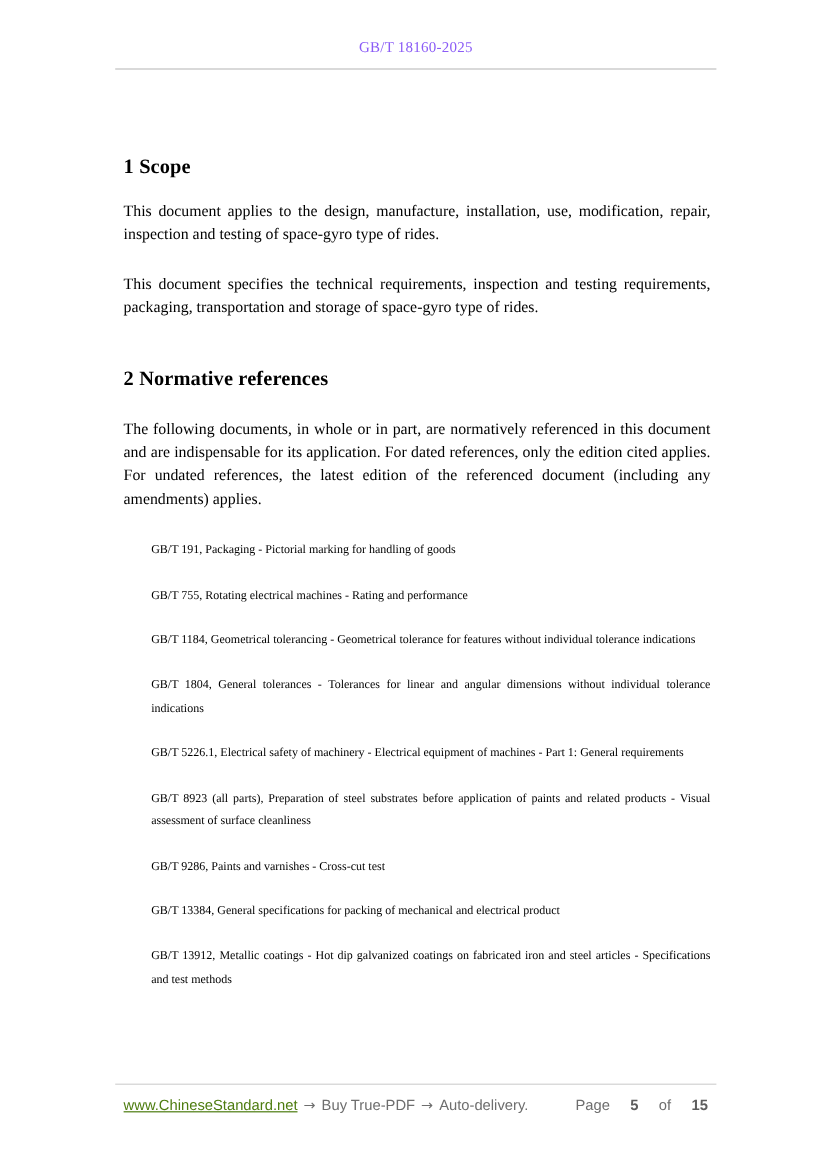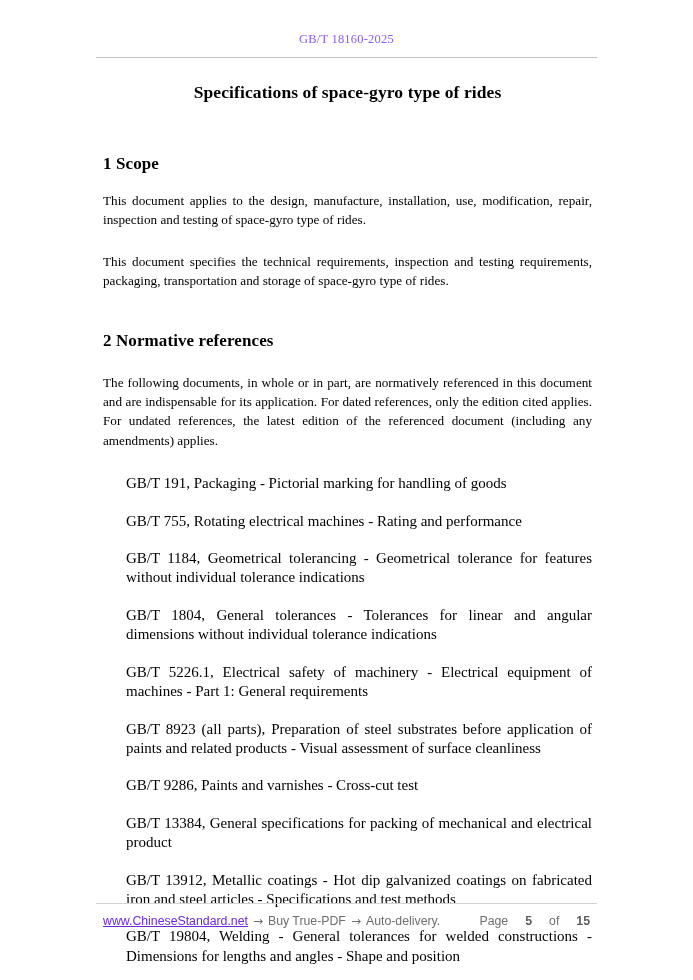--- a/index.html
+++ b/index.html
@@ -80,21 +80,21 @@
     margin-top: 22px;
   }
   p.body-text.tight { margin-top: 17px; }
 
   .ref-list {
     margin: 0;
     padding: 0;
     list-style: none;
   }
   li.ref-item {
-    font-size: 15px;
+    font-size: 10px;
     line-height: 19.4px;
     text-align: justify;
     text-justify: inter-word;
     margin: 0 0 0 23px;
     padding-top: 18px;
   }
   li.ref-item:first-child { padding-top: 24px; }
 
   
   .footer-rule {
@@ -119,21 +119,21 @@
     justify-content: space-between;
     white-space: nowrap;
   }
   .footer-left {
     display: flex;
     align-items: baseline;
     gap: 5px;
   }
   .footer-link {
     text-decoration: underline;
-    color: #6d28d9;
+    color: #4d7c0f;
   }
   .arrow-glyph {
     font-family: "DejaVu Sans", sans-serif;
     font-size: 12px;
   }
   .footer-right {
     display: flex;
     align-items: baseline;
     gap: 17px;
     padding-right: 2px;
@@ -143,40 +143,38 @@
 </head>
 <body>
 
 <div class="page">
 
   <div class="running-header">GB/T 18160-2025</div>
   <div class="header-rule"></div>
 
   <div class="content">
 
-    <h1 class="doc-title">Specifications of space-gyro type of rides</h1>
 
     <h2 class="section-heading h-scope">1 Scope</h2>
     <p class="body-text tight">This document applies to the design, manufacture, installation, use, modification, repair, inspection and testing of space-gyro type of rides.</p>
     <p class="body-text">This document specifies the technical requirements, inspection and testing requirements, packaging, transportation and storage of space-gyro type of rides.</p>
 
     <h2 class="section-heading h-normref">2 Normative references</h2>
     <p class="body-text">The following documents, in whole or in part, are normatively referenced in this document and are indispensable for its application. For dated references, only the edition cited applies. For undated references, the latest edition of the referenced document (including any amendments) applies.</p>
 
     <ul class="ref-list">
       <li class="ref-item">GB/T 191, Packaging - Pictorial marking for handling of goods</li>
       <li class="ref-item">GB/T 755, Rotating electrical machines - Rating and performance</li>
       <li class="ref-item">GB/T 1184, Geometrical tolerancing - Geometrical tolerance for features without individual tolerance indications</li>
       <li class="ref-item">GB/T 1804, General tolerances - Tolerances for linear and angular dimensions without individual tolerance indications</li>
       <li class="ref-item">GB/T 5226.1, Electrical safety of machinery - Electrical equipment of machines - Part 1: General requirements</li>
       <li class="ref-item">GB/T 8923 (all parts), Preparation of steel substrates before application of paints and related products - Visual assessment of surface cleanliness</li>
       <li class="ref-item">GB/T 9286, Paints and varnishes - Cross-cut test</li>
       <li class="ref-item">GB/T 13384, General specifications for packing of mechanical and electrical product</li>
       <li class="ref-item">GB/T 13912, Metallic coatings - Hot dip galvanized coatings on fabricated iron and steel articles - Specifications and test methods</li>
-      <li class="ref-item">GB/T 19804, Welding - General tolerances for welded constructions - Dimensions for lengths and angles - Shape and position</li>
     </ul>
 
   </div>
 
   <div class="footer-rule"></div>
 
   <div class="footer">
     <div class="footer-left">
       <a class="footer-link" href="#">www.ChineseStandard.net</a>
       <span class="arrow-glyph">→</span>

